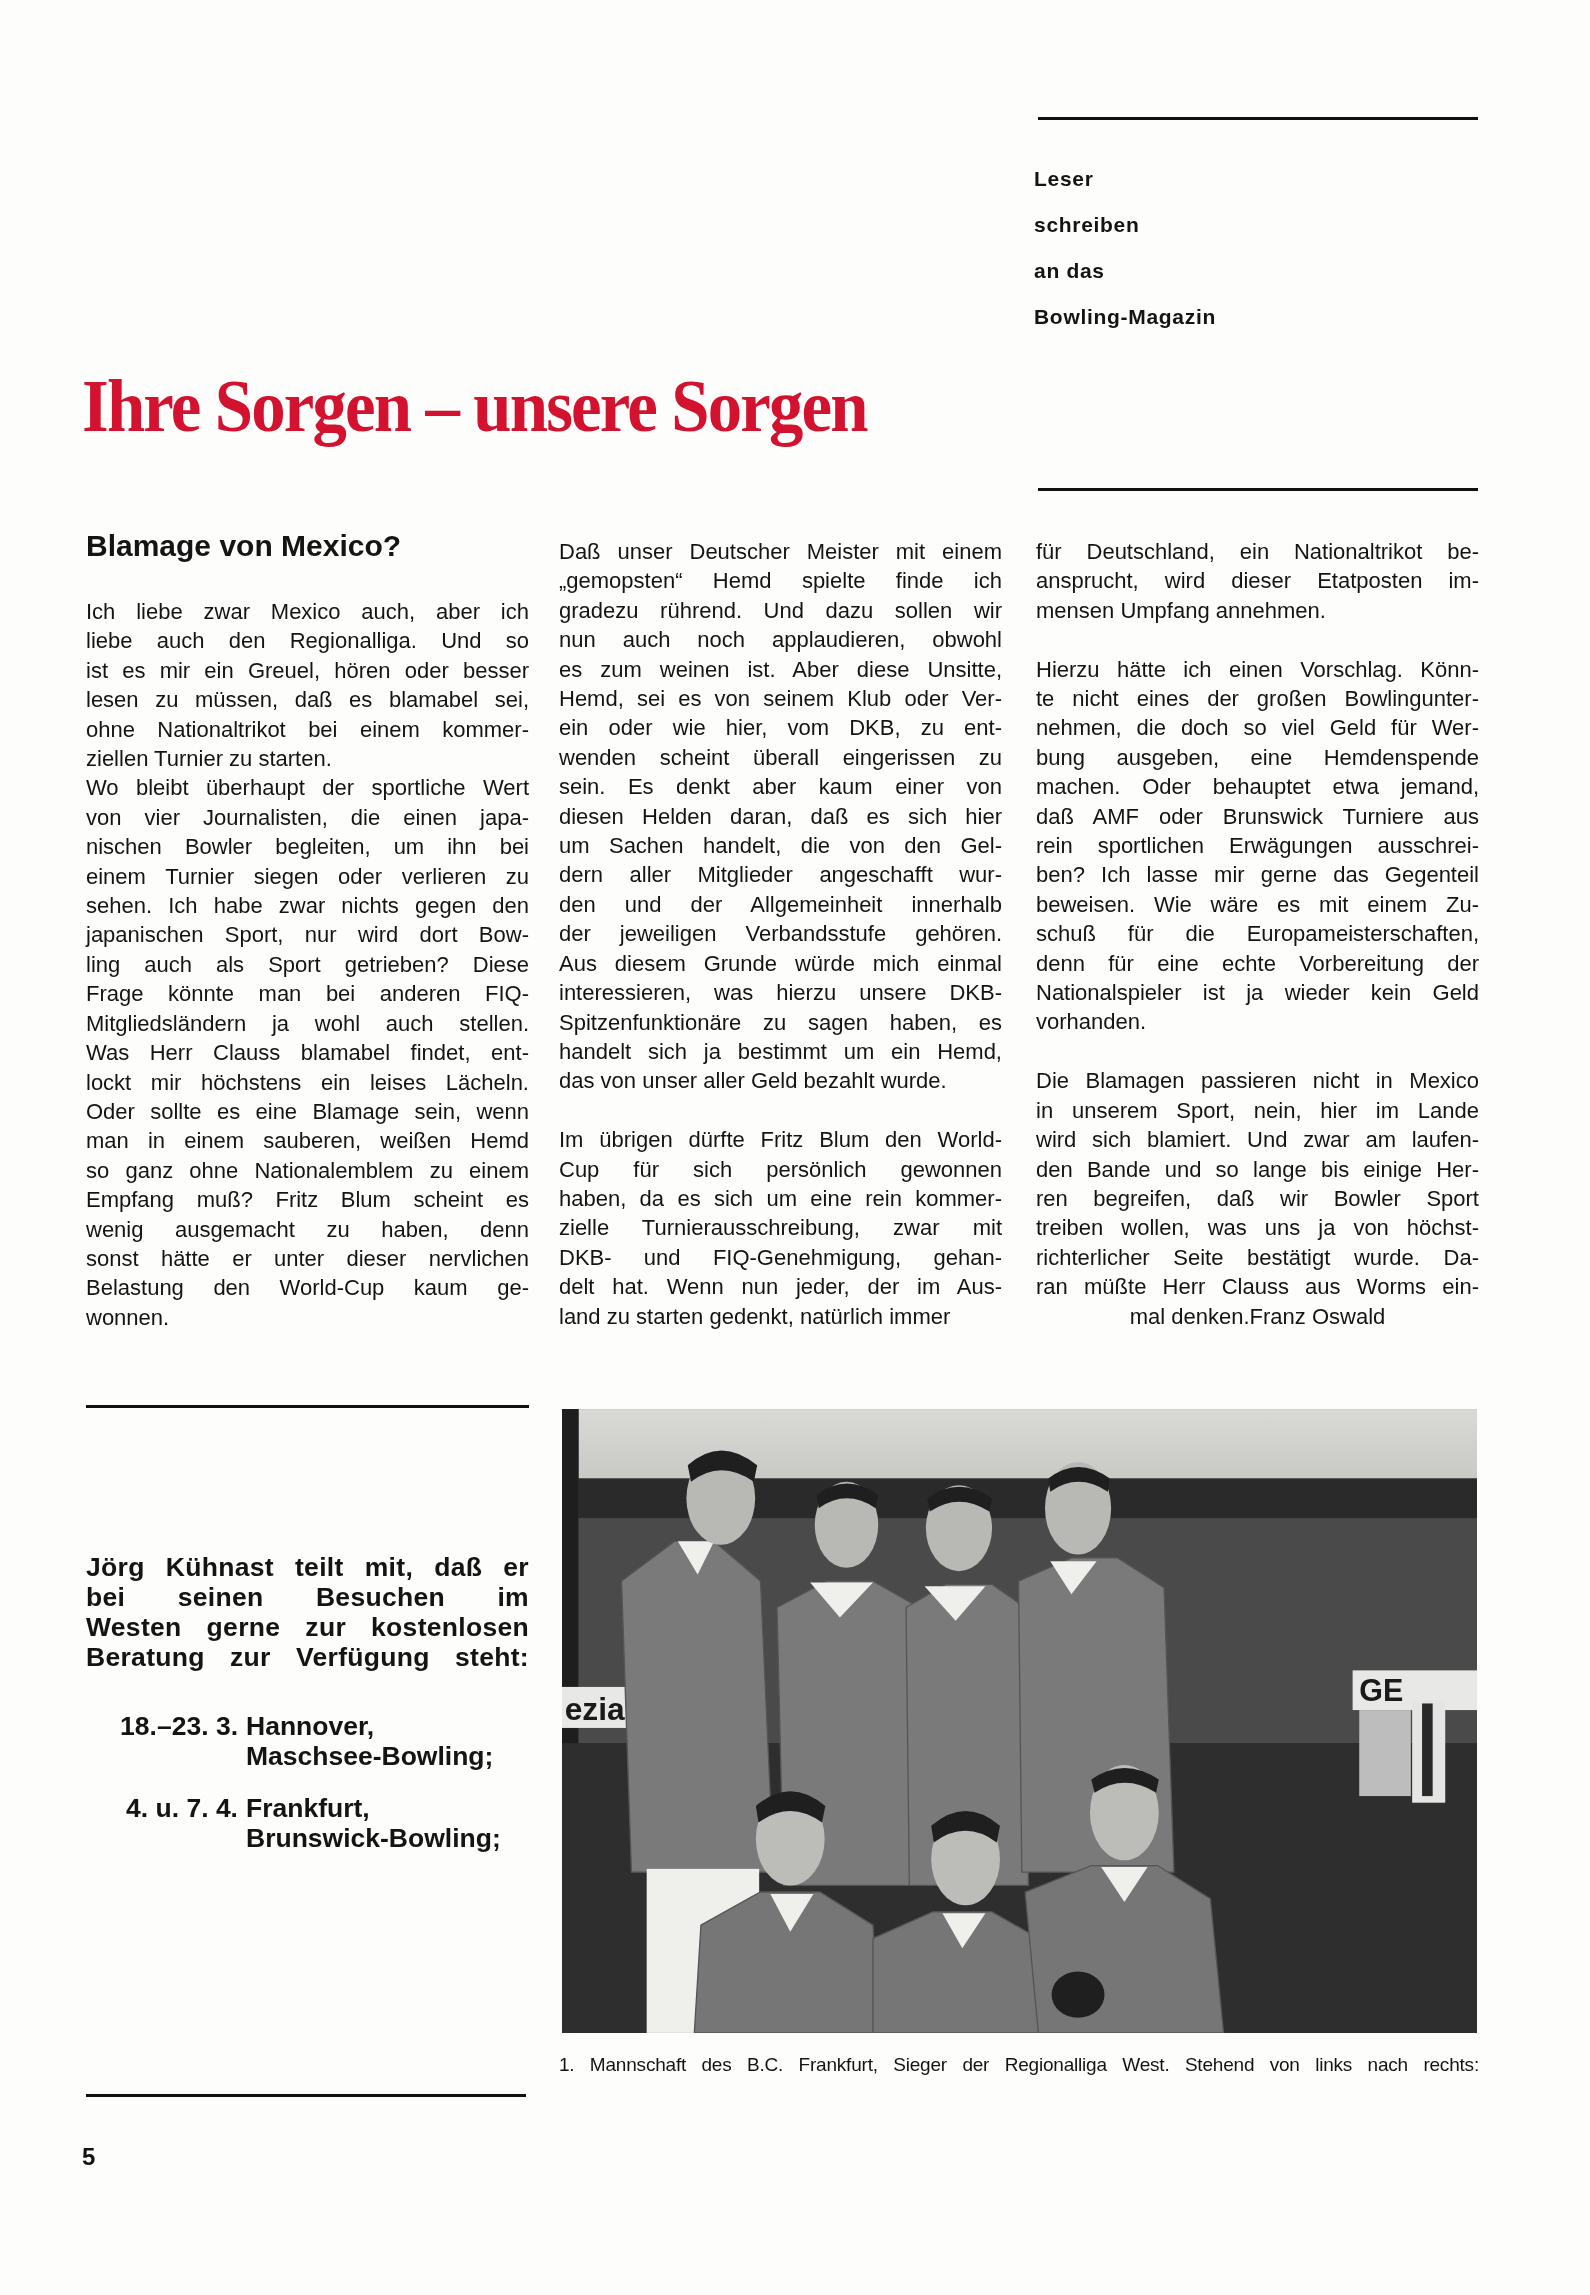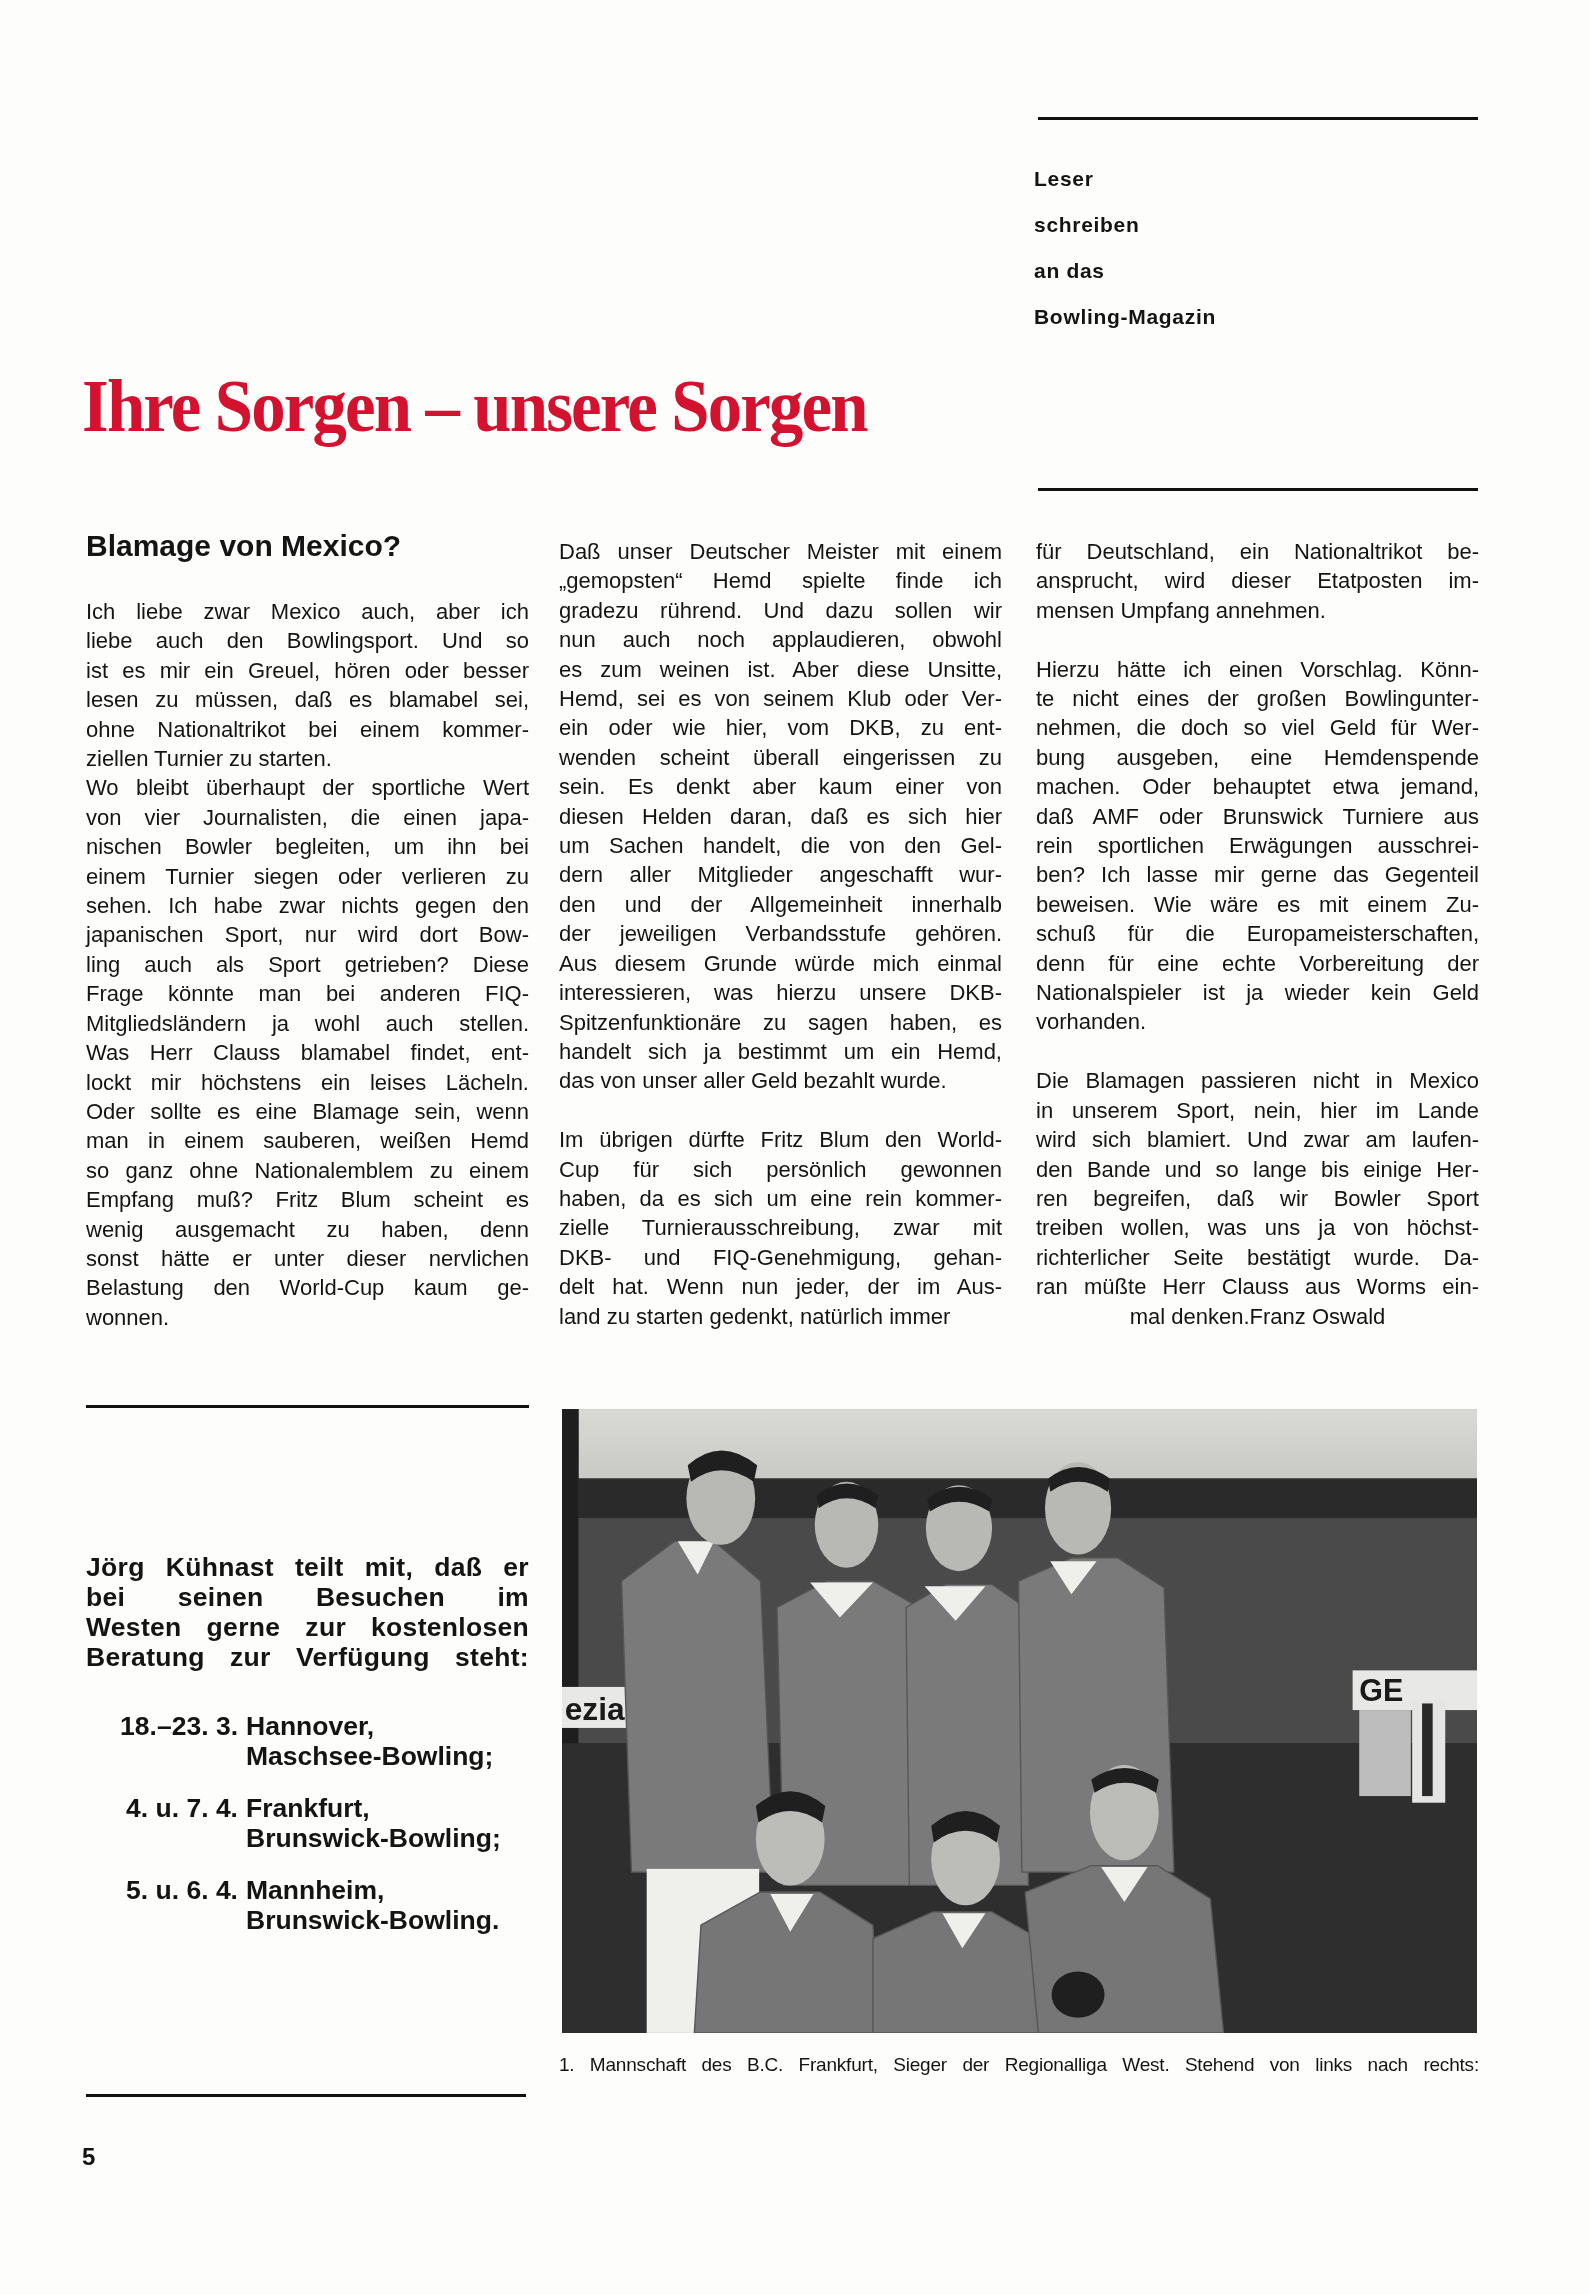--- a/index.html
+++ b/index.html
@@ -41,21 +41,21 @@
   <div>Bowling-Magazin</div>
 </div>
 
 <h1 class="headline" id="headline" style="margin: 0px; color: rgb(211, 18, 47);">Ihre Sorgen – unsere Sorgen</h1>
 
 <div class="subhead">Blamage von Mexico?</div>
 
 <div class="col" id="col0" style="left:86px; top:597px;">
     <p>
       <span class="line">Ich liebe zwar Mexico auch, aber ich</span>
-      <span class="line">liebe auch den Bowlingsport. Und so</span>
+      <span class="line">liebe auch den Regionalliga. Und so</span>
       <span class="line">ist es mir ein Greuel, hören oder besser</span>
       <span class="line">lesen zu müssen, daß es blamabel sei,</span>
       <span class="line">ohne Nationaltrikot bei einem kommer-</span>
       <span class="line last">ziellen Turnier zu starten.</span>
     </p>
     <p>
       <span class="line">Wo bleibt überhaupt der sportliche Wert</span>
       <span class="line">von vier Journalisten, die einen japa-</span>
       <span class="line">nischen Bowler begleiten, um ihn bei</span>
       <span class="line">einem Turnier siegen oder verlieren zu</span>
@@ -155,25 +155,20 @@
     <div class="sched-item">
       <span class="sched-date">18.–23. 3.</span>
       <span class="sched-place">Hannover,</span>
       <span class="sched-venue">Maschsee-Bowling;</span>
     </div>
     <div class="sched-item">
       <span class="sched-date">4. u. 7. 4.</span>
       <span class="sched-place">Frankfurt,</span>
       <span class="sched-venue">Brunswick-Bowling;</span>
     </div>
-    <div class="sched-item">
-      <span class="sched-date">5. u. 6. 4.</span>
-      <span class="sched-place">Mannheim,</span>
-      <span class="sched-venue">Brunswick-Bowling.</span>
-    </div>
   </div>
 
 <div class="photo" title="Team photo: seven bowlers in club shirts, four standing, three kneeling, in a bowling alley">
   <svg width="915" height="624" viewBox="0 0 1383 943" xmlns="http://www.w3.org/2000/svg">
     <defs>
       <linearGradient id="wall" x1="0" y1="0" x2="0" y2="1">
         <stop offset="0" stop-color="#d9d9d6"></stop>
         <stop offset="1" stop-color="#c9c9c6"></stop>
       </linearGradient>
     </defs>

